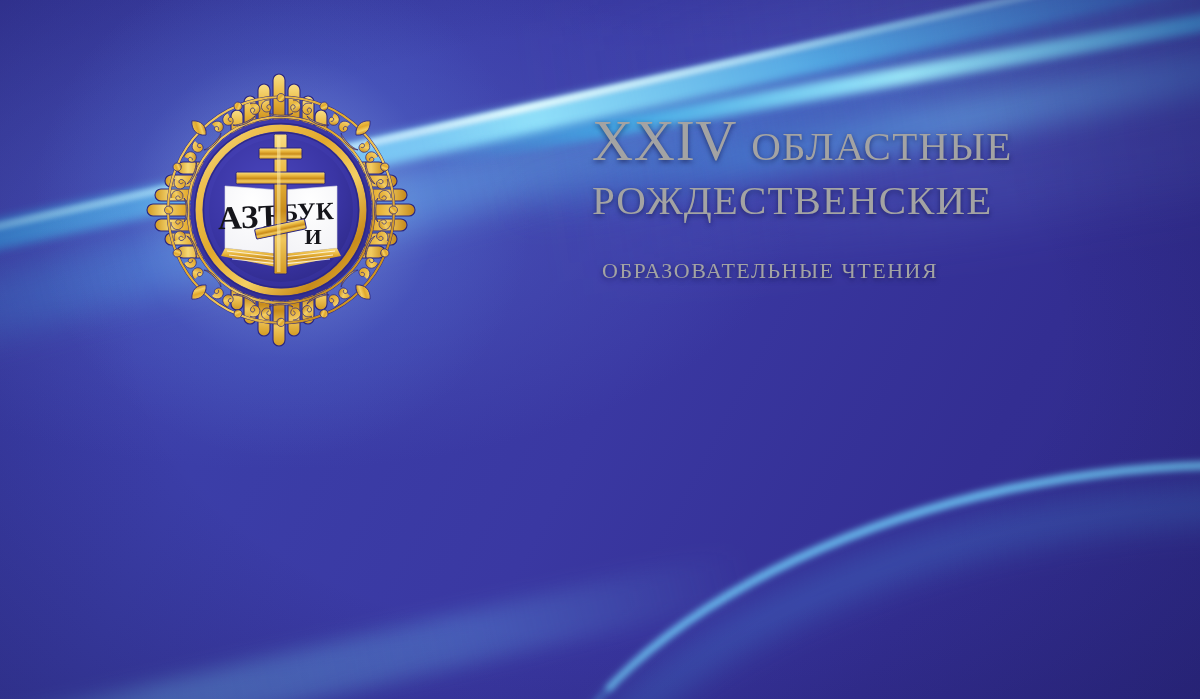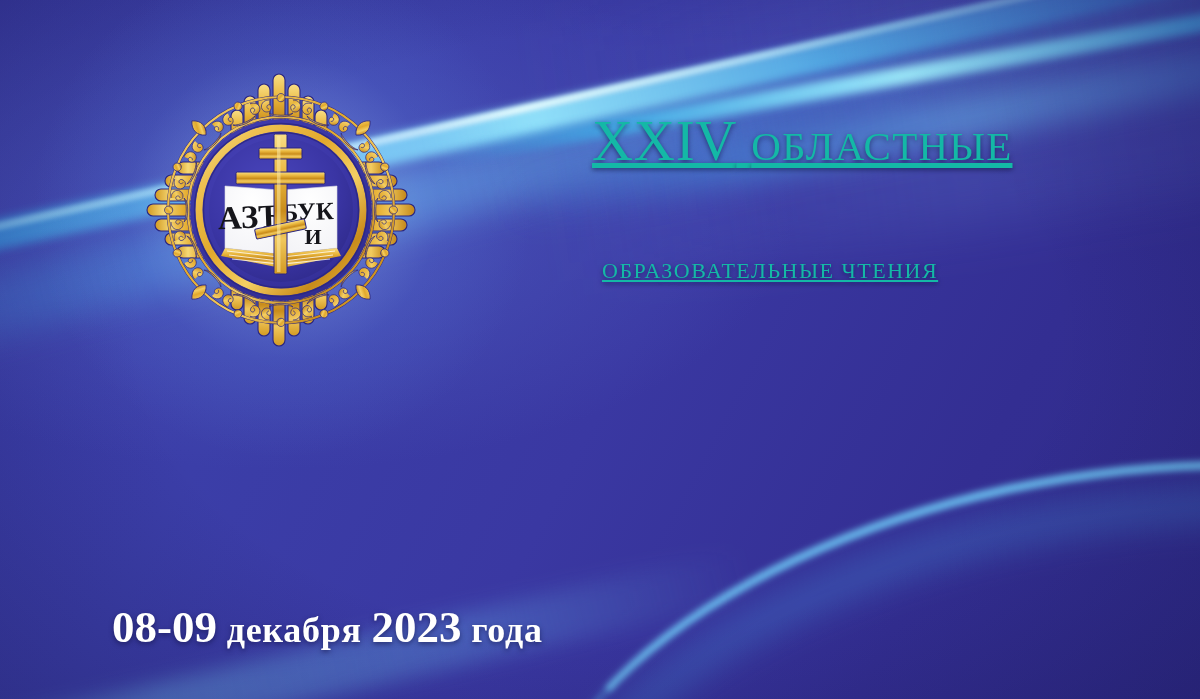--- a/index.html
+++ b/index.html
@@ -162,25 +162,24 @@
       rgba(95,140,235,0.14) 42%,
       rgba(60,90,200,0.00) 68%);
     pointer-events: none;
   }
   .emblem svg { position: absolute; inset: 0; display: block; }
 
   
   .hdr {
     position: absolute;
     left: 592px;
-    color: #14b8a6;
+    color: #a3a3a3;
     text-shadow: 0 2px 5px rgba(10,10,50,0.55);
     white-space: nowrap;
     letter-spacing: 0.012em;
-    text-decoration: underline;
   }
   .hdr-l1 { top: 112px; font-size: 57px; line-height: 1; }
   .hdr-l1 .big { font-size: 57px; }
   .hdr-l1 .sm  { font-size: 41px; letter-spacing: 0.03em; }
   .hdr-l2 { top: 180px; font-size: 41px; line-height: 1; letter-spacing: 0.026em; }
   .hdr-l3 { top: 260px; font-size: 22px; line-height: 1; letter-spacing: 0.068em; margin-left: 10px; }
 
   
   .title-block {
     position: absolute;
@@ -471,20 +470,18 @@
         <rect x="112" y="166" width="51" height="10" rx="1.5" transform="rotate(-12 137.5 171)"></rect>
       </g>
 
       <rect x="134" y="78" width="3.5" height="136" fill="#FBE9A4" opacity="0.55"></rect>
     </svg>
   </div>
 
   <div class="hdr hdr-l1">
     <span class="big">XXIV</span><span> </span><span class="sm">ОБЛАСТНЫЕ</span>
   </div>
+  <div class="hdr hdr-l2">РОЖДЕСТВЕНСКИЕ</div>
   <div class="hdr hdr-l3">ОБРАЗОВАТЕЛЬНЫЕ ЧТЕНИЯ</div>
 
 
-  <div class="dateline">
-    <span class="num">08-09</span><span class="wrd"> </span><span class="wrd">декабря</span><span class="wrd"> </span><span class="num">2023</span><span class="wrd"> </span><span class="wrd">года</span>
-  </div>
 
 </div>
 
 </body></html>

